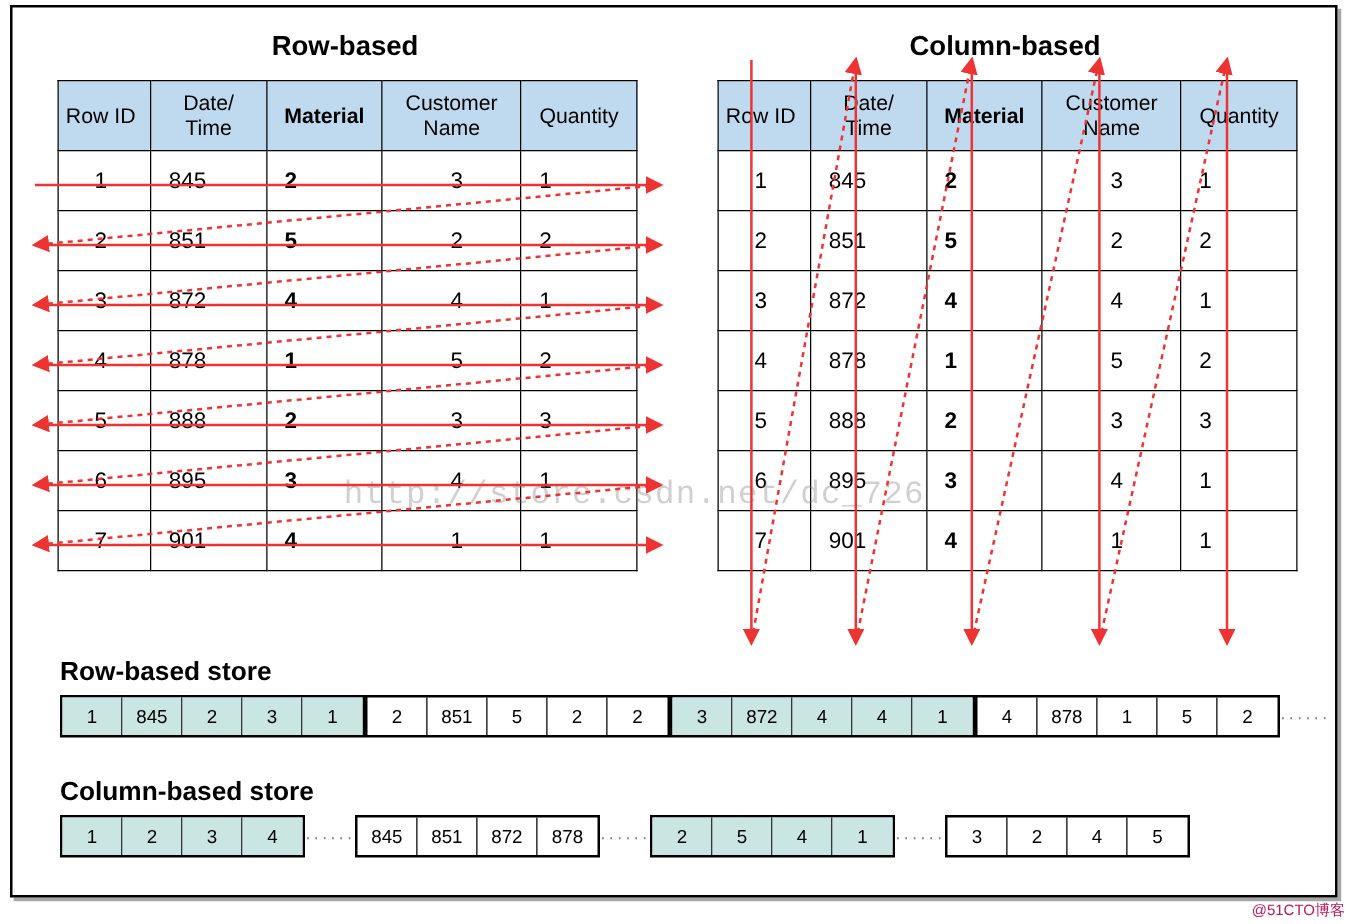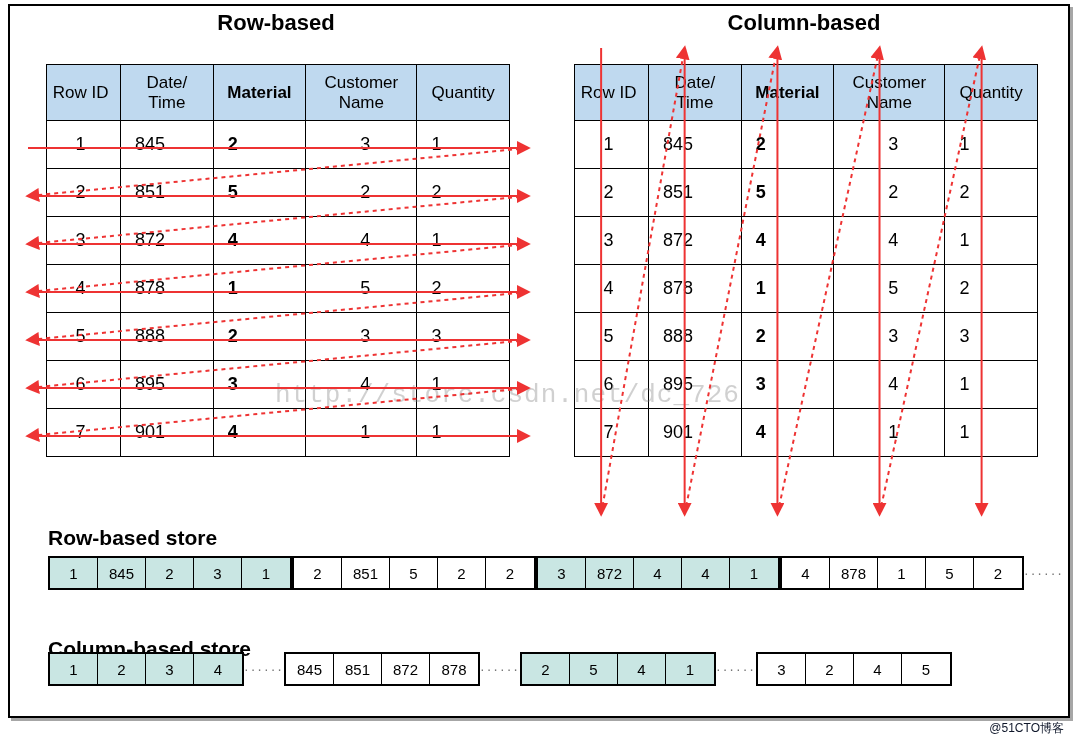--- a/index.html
+++ b/index.html
@@ -16,21 +16,21 @@
   .frame {
     position: absolute;
     left: 8px; top: 4px;
     width: 1062px; height: 714px;
     border: 2px solid #000;
     box-shadow: 3px 3px 0 rgba(0,0,0,.35);
     background: #fff;
   }
   .title {
     position: absolute;
-    top: 10px;
+    top: 24px;
     font-size: 22px;
     font-weight: bold;
     width: 460px;
     text-align: center;
   }
   .title.left  { left: 46px; }
   .title.right { right: 46px; }
 
   
   table.dtab {
@@ -69,21 +69,21 @@
   }
 
   
   .store-label {
     position: absolute;
     left: 48px;
     font-size: 21px;
     font-weight: bold;
   }
   .lbl-row { top: 526px; text-align: right; }
-  .lbl-col { top: 637px; }
+  .lbl-col { top: 622px; }
 
   .strip {
     position: absolute;
     left: 48px;
     display: flex;
     align-items: center;
   }
   .strip-row { top: 556px; }
   .strip-col { top: 652px; }
 
@@ -111,23 +111,23 @@
     position: absolute;
     left: 275px; top: 380px;
     font-size: 26px;
     color: rgba(120,120,120,.35);
     letter-spacing: 1px;
     pointer-events: none;
     font-family: "Courier New", monospace;
   }
   .credit {
     position: absolute;
-    right: 16px; bottom: 2px;
+    right: 4px; bottom: 2px;
     font-size: 12px;
-    color: #0f172a;
+    color: #be185d;
   }
 </style>
 </head>
 <body>
 
 <div class="frame"></div>
 
 <div class="title left">Row-based</div>
 <div class="title right">Column-based</div>
 

